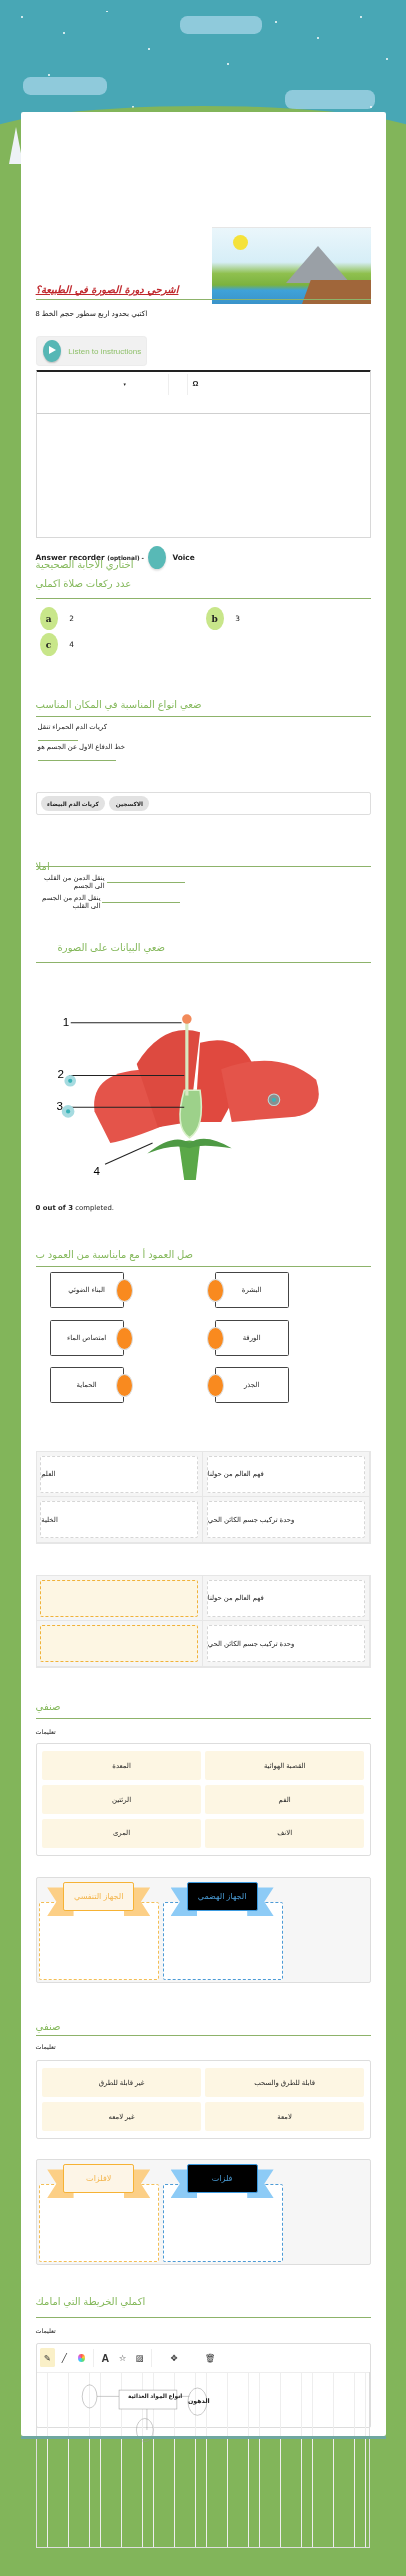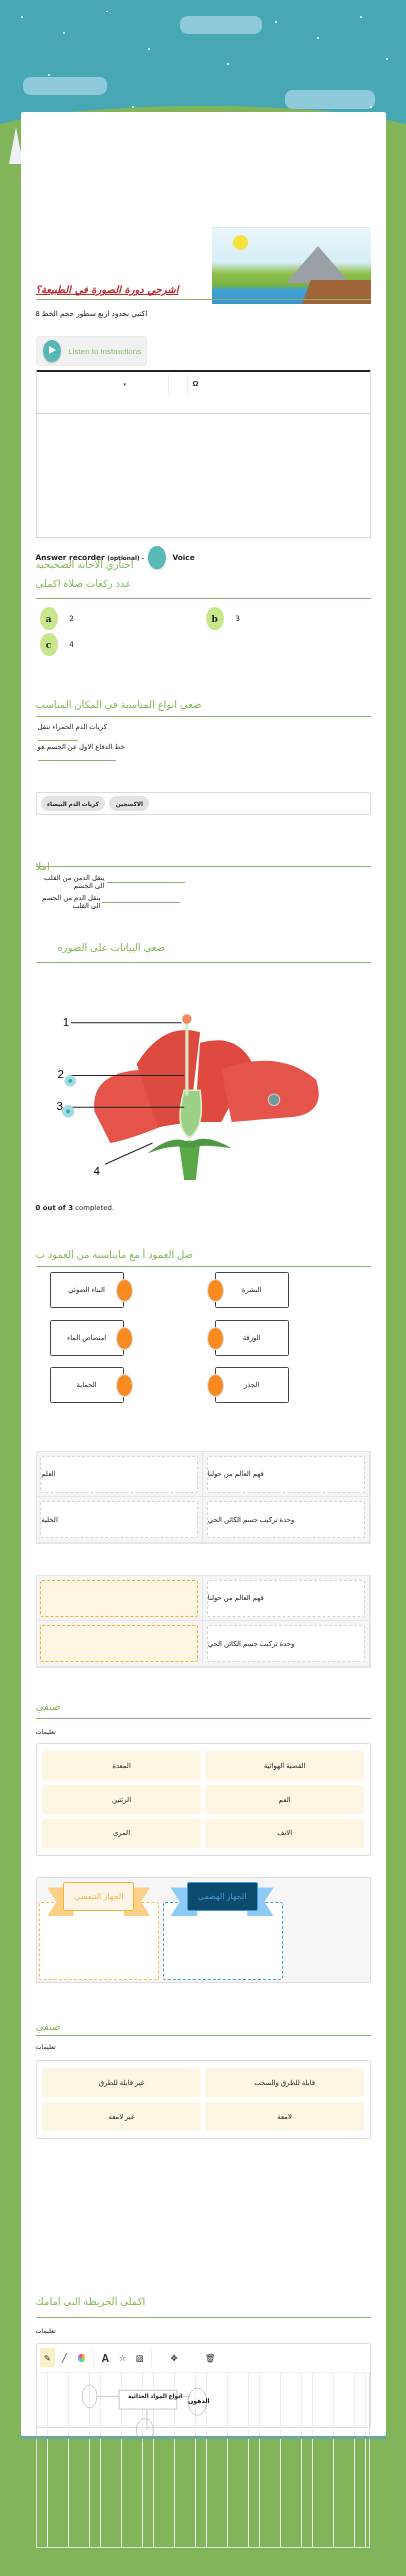--- a/index.html
+++ b/index.html
@@ -114,21 +114,21 @@
   .sort-bank { position: absolute; left: 15px; right: 15px; border: 0.5px solid #ddd; border-radius: 2.1px; padding: 7.4px 5.8px; display: grid; grid-template-columns: 1fr 1fr; gap: 5.3px 4.8px; }
   .sort-item { background: #fdf6e3; border-radius: 2.1px; height: 28.6px; display: flex; align-items: center; justify-content: center; font-size: 6.9px; direction: rtl; }
   .sort-cats { position: absolute; left: 15px; right: 15px; height: 106px; border: 0.5px solid #ddd; border-radius: 2.1px; background: #f6f6f6; }
   .cat-box { position: absolute; top: 24px; width: 120px; height: 78px; background: #fff; border-radius: 2.1px; }
   .cat-box.orange { left: 2.6px; border: 1.1px dashed #f3be55; }
   .cat-box.blue { left: 126px; border: 1.1px dashed #4d9bd6; }
   .ribbon { position: absolute; top: 4.2px; width: 103px; height: 34px; }
   .ribbon .tail-l, .ribbon .tail-r { position: absolute; top: 5.3px; width: 26.4px; height: 28.6px; }
   .ribbon .face { position: absolute; left: 16px; top: 0; width: 71px; height: 28.6px; border-radius: 2.1px; display: flex; align-items: center; justify-content: center; font-size: 8px; direction: rtl; }
   .ribbon.orange .face { background: #fdf5e7; border: 1.1px solid #f6b234; color: #f3b44a; }
-  .ribbon.blue .face { background: #0c4a6e; border: 1.1px solid #3d9be0; color: #4a9cd6; }
+  .ribbon.blue .face { background: #000000; border: 1.1px solid #3d9be0; color: #4a9cd6; }
   .ribbon.orange .tail-l, .ribbon.orange .tail-r { background: #fccf86; }
   .ribbon.blue .tail-l, .ribbon.blue .tail-r { background: #8dcbf6; }
   .ribbon .tail-l { left: 0; clip-path: polygon(0 0, 100% 0, 100% 100%, 0 100%, 35% 50%); }
   .ribbon .tail-r { right: 0; clip-path: polygon(0 0, 100% 0, 65% 50%, 100% 100%, 0 100%); }
 
   
   .draw-title { position: absolute; left: 15px; top: 2296px; }
   .draw-rule { position: absolute; left: 15px; right: 15px; top: 2318px; }
   .draw-instr { position: absolute; left: 15px; top: 2326px; font-size: 6.3px; direction: rtl; }
   .draw-area { position: absolute; left: 15px; right: 15px; top: 2343px; height: 81px; border: 0.5px solid #ddd; border-radius: 2.1px; overflow: hidden; }
@@ -346,20 +346,34 @@
 
   <div class="sec-title sort-title" style="top:1909px">صنفي</div>
   <div class="rule" style="position:absolute;left:15px;right:15px;top:1923px"></div>
   <div class="sort-instr" style="top:1931px">تعليمات</div>
   <div class="sort-bank" style="top:1948px">
     <div class="sort-item">غير قابلة للطرق</div>
     <div class="sort-item">قابلة للطرق والسحب</div>
     <div class="sort-item">غير لامعه</div>
     <div class="sort-item">لامعة</div>
   </div>
+  <div class="sort-cats" style="top:2047px">
+    <div class="cat-box orange"></div>
+    <div class="cat-box blue"></div>
+    <div class="ribbon orange" style="left:10.6px">
+      <div class="tail-l"></div>
+        <div class="tail-r"></div>
+      <div class="face">لافلزات</div>
+    </div>
+    <div class="ribbon blue" style="left:134px">
+      <div class="tail-l"></div>
+        <div class="tail-r"></div>
+      <div class="face">فلزات</div>
+    </div>
+  </div>
 
   <div class="sec-title draw-title" style="top:2184px">اكملي الخريطة التي امامك</div>
   <div class="rule draw-rule" style="top:2205px"></div>
   <div class="draw-instr" style="top:2215px">تعليمات</div>
   <div class="draw-area" style="top:2231px;height:85px;bottom:auto;height:82px;height:85px">
     <div class="draw-toolbar">
       <span class="tool active">✎</span>
       <span class="tool">╱</span>
       <span class="tool">
           <span style="width:7.4px;height:8.5px;border-radius:50%;background:conic-gradient(#f55,#fc3,#6d6,#3cf,#c6f,#f55);display:inline-block"></span>

